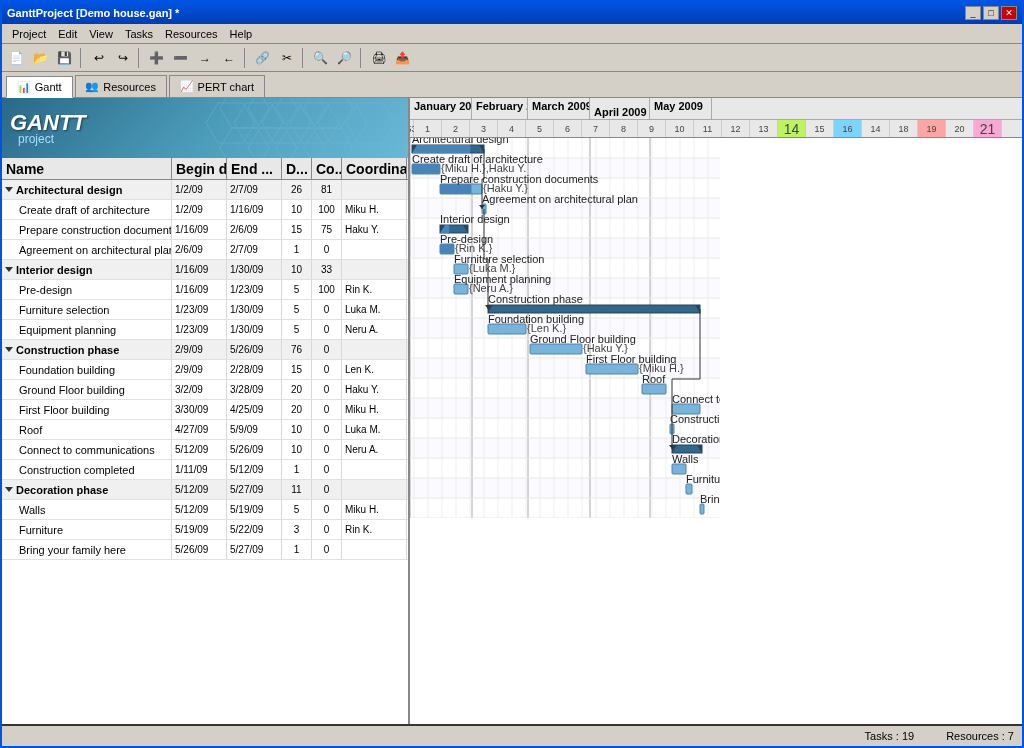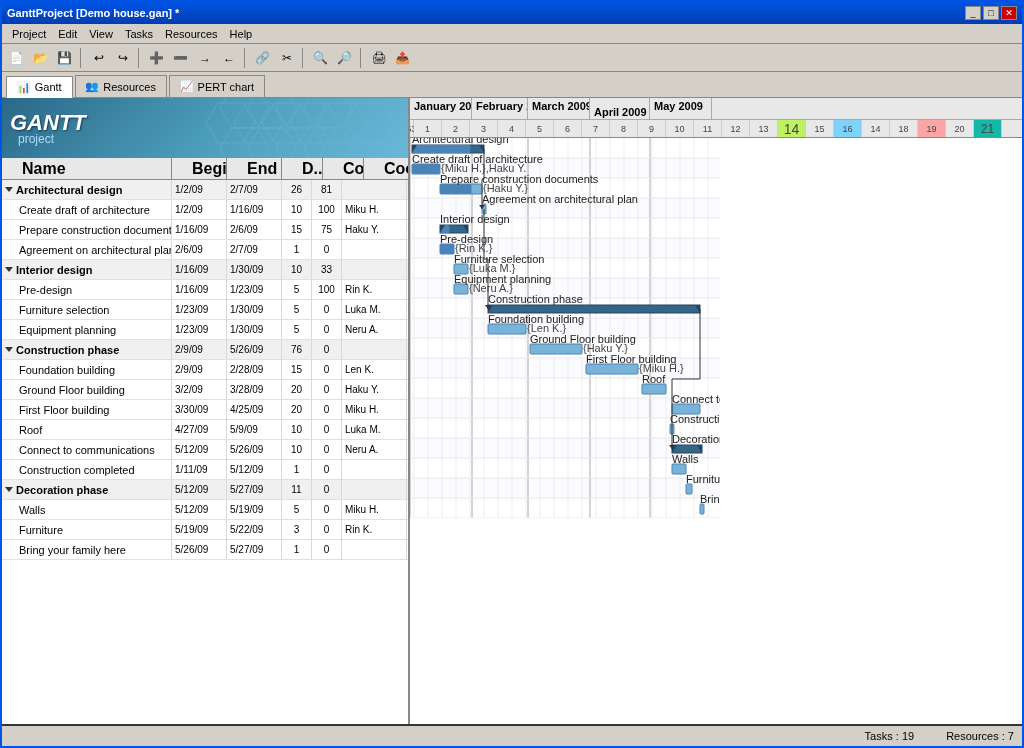--- a/index.html
+++ b/index.html
@@ -28,21 +28,21 @@
 
     
     .main-content { display: flex; flex: 1; overflow: hidden; background: white; }
 
     
     .left-panel { width: 408px; min-width: 408px; border-right: 2px solid #888; display: flex; flex-direction: column; overflow: hidden; }
     .gantt-header-logo { height: 60px; background: linear-gradient(135deg, #2a6888 0%, #4a9bb8 50%, #6ab8d8 100%); display: flex; align-items: center; padding: 8px; position: relative; overflow: hidden; }
 
     
     .table-header { display: flex; background: #e8e8e8; border-bottom: 1px solid #888; height: 22px; }
-    .th-cell { border-right: 1px solid #888; padding: 2px 20px; font-size: 16px; font-weight: bold; overflow: hidden; white-space: nowrap; display: flex; align-items: center; }
+    .th-cell { border-right: 1px solid #888; padding: 2px 4px; font-size: 14px; font-weight: bold; overflow: hidden; white-space: nowrap; display: flex; align-items: center; }
     .th-name { width: 170px; min-width: 170px; }
     .th-begin { width: 55px; min-width: 55px; }
     .th-end { width: 55px; min-width: 55px; }
     .th-dur { width: 30px; min-width: 30px; }
     .th-comp { width: 30px; min-width: 30px; }
     .th-coord { width: 65px; min-width: 65px; }
 
     
     .task-list { overflow-y: auto; flex: 1; }
     .task-row { display: flex; height: 20px; border-bottom: 1px solid #e0e0e0; }
@@ -387,21 +387,21 @@
               <div style="width: 28px; min-width: 28px; border-right: 1px solid rgb(204, 204, 204); font-size: 9px; display: flex; align-items: center; justify-content: center; color: rgb(68, 68, 68); background: rgb(232, 232, 232);">11</div>
               <div style="width: 28px; min-width: 28px; border-right: 1px solid rgb(204, 204, 204); font-size: 9px; display: flex; align-items: center; justify-content: center; color: rgb(68, 68, 68); background: rgb(232, 232, 232);">12</div>
               <div style="width: 28px; min-width: 28px; border-right: 1px solid rgb(204, 204, 204); font-size: 9px; display: flex; align-items: center; justify-content: center; color: rgb(68, 68, 68); background: rgb(232, 232, 232);">13</div>
               <div style="width: 28px; min-width: 28px; border-right: 1px solid rgb(204, 204, 204); font-size: 14px; display: flex; align-items: center; justify-content: center; color: rgb(68, 68, 68); background: #bef264;">14</div>
               <div style="width: 28px; min-width: 28px; border-right: 1px solid rgb(204, 204, 204); font-size: 9px; display: flex; align-items: center; justify-content: center; color: rgb(68, 68, 68); background: rgb(232, 232, 232);">15</div>
               <div style="width: 28px; min-width: 28px; border-right: 1px solid rgb(204, 204, 204); font-size: 9px; display: flex; align-items: center; justify-content: center; color: rgb(68, 68, 68); background: #7dd3fc;">16</div>
               <div style="width: 28px; min-width: 28px; border-right: 1px solid rgb(204, 204, 204); font-size: 9px; display: flex; align-items: center; justify-content: center; color: rgb(68, 68, 68); background: rgb(232, 232, 232);">14</div>
               <div style="width: 28px; min-width: 28px; border-right: 1px solid rgb(204, 204, 204); font-size: 9px; display: flex; align-items: center; justify-content: center; color: rgb(68, 68, 68); background: rgb(232, 232, 232);">18</div>
               <div style="width: 28px; min-width: 28px; border-right: 1px solid rgb(204, 204, 204); font-size: 9px; display: flex; align-items: center; justify-content: center; color: rgb(68, 68, 68); background: #fca5a5;">19</div>
               <div style="width: 28px; min-width: 28px; border-right: 1px solid rgb(204, 204, 204); font-size: 9px; display: flex; align-items: center; justify-content: center; color: rgb(68, 68, 68); background: rgb(232, 232, 232);">20</div>
-              <div style="width: 28px; min-width: 28px; border-right: 1px solid rgb(204, 204, 204); font-size: 12px; display: flex; align-items: center; justify-content: center; color: rgb(68, 68, 68); background: #14b8a6;">21</div>
+              <div style="width: 28px; min-width: 28px; border-right: 1px solid rgb(204, 204, 204); font-size: 14px; display: flex; align-items: center; justify-content: center; color: rgb(68, 68, 68); background: #f9a8d4;">21</div>
             </div>
 
           <div id="gantt-body" style="position: relative; width: 310px; height: 380px;">
               <svg width="310" height="380" style="position: absolute; top: 0px; left: 0px; pointer-events: none;">
                 <rect x="0" y="340" width="310" height="20" fill="#f8f8ff" opacity="0.5"></rect>
                 <rect x="0" y="300" width="310" height="20" fill="#f8f8ff" opacity="0.5"></rect>
                 <rect x="0" y="260" width="310" height="20" fill="#f8f8ff" opacity="0.5"></rect>
                 <rect x="0" y="220" width="310" height="20" fill="#f8f8ff" opacity="0.5"></rect>
                 <rect x="0" y="180" width="310" height="20" fill="#f8f8ff" opacity="0.5"></rect>
                 <rect x="0" y="140" width="310" height="20" fill="#f8f8ff" opacity="0.5"></rect>

